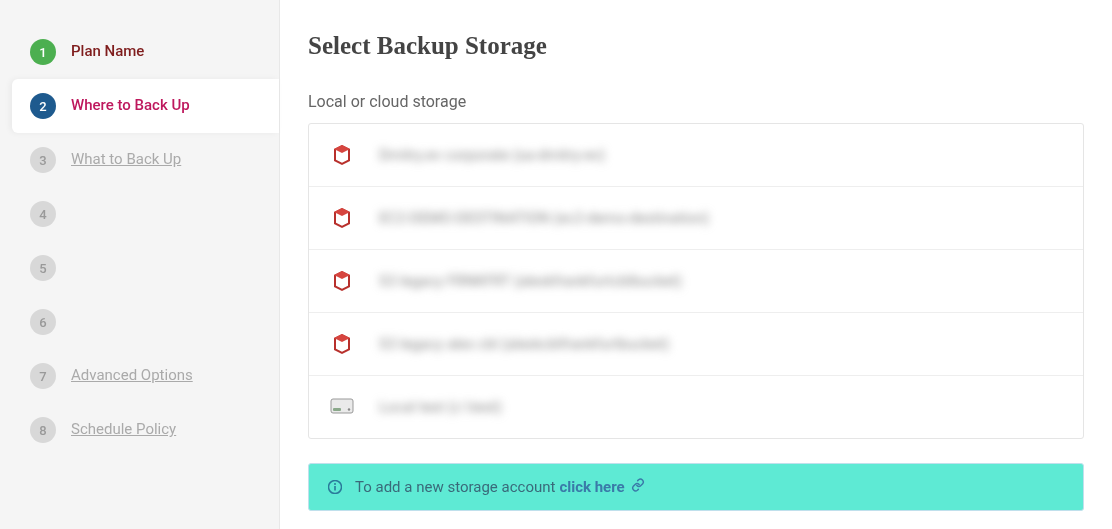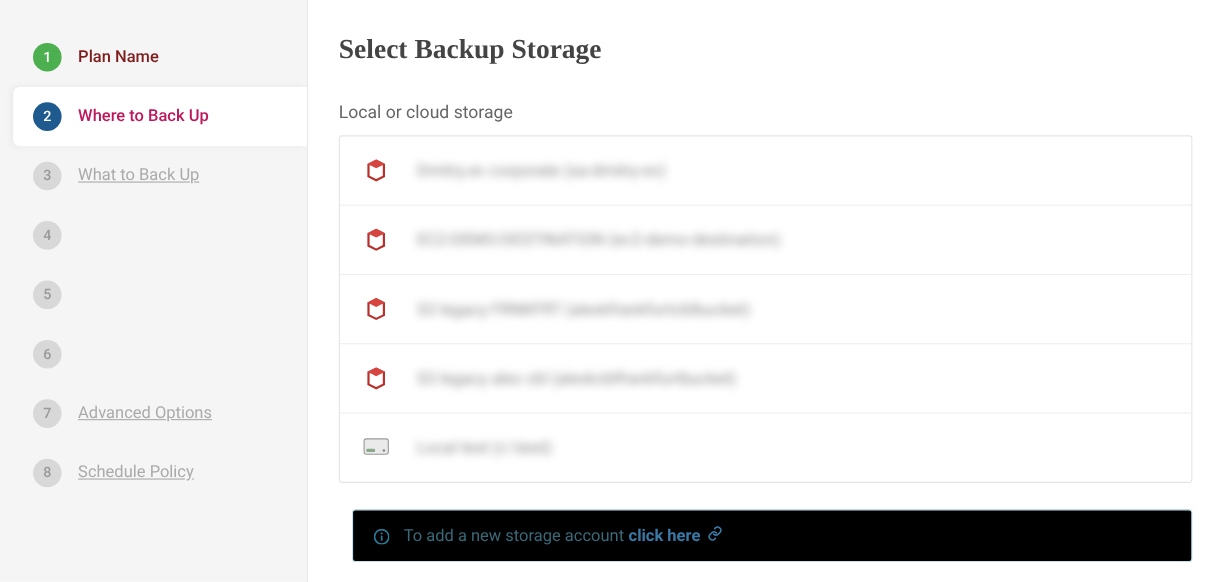--- a/index.html
+++ b/index.html
@@ -115,29 +115,28 @@
       justify-content: center;
     }
     .storage-label {
       font-size: 15px;
       color: #888;
       filter: blur(4px);
       user-select: none;
     }
     .info-banner {
       margin-top: 24px;
-      background: #000000;
+      background: #5eead4;
       border: 1px solid #c0e0ec;
       border-radius: 3px;
       padding: 14px 18px;
       display: flex;
-      align-items: flex-end;
+      align-items: center;
       font-size: 15px;
       color: #3a6a7a;
-      margin-left: 12px;
     }
     .info-icon {
       margin-right: 12px;
       color: #2a7a9a;
       font-weight: bold;
       width: 16px;
       height: 16px;
       display: flex;
       align-items: center;
       justify-content: center;

